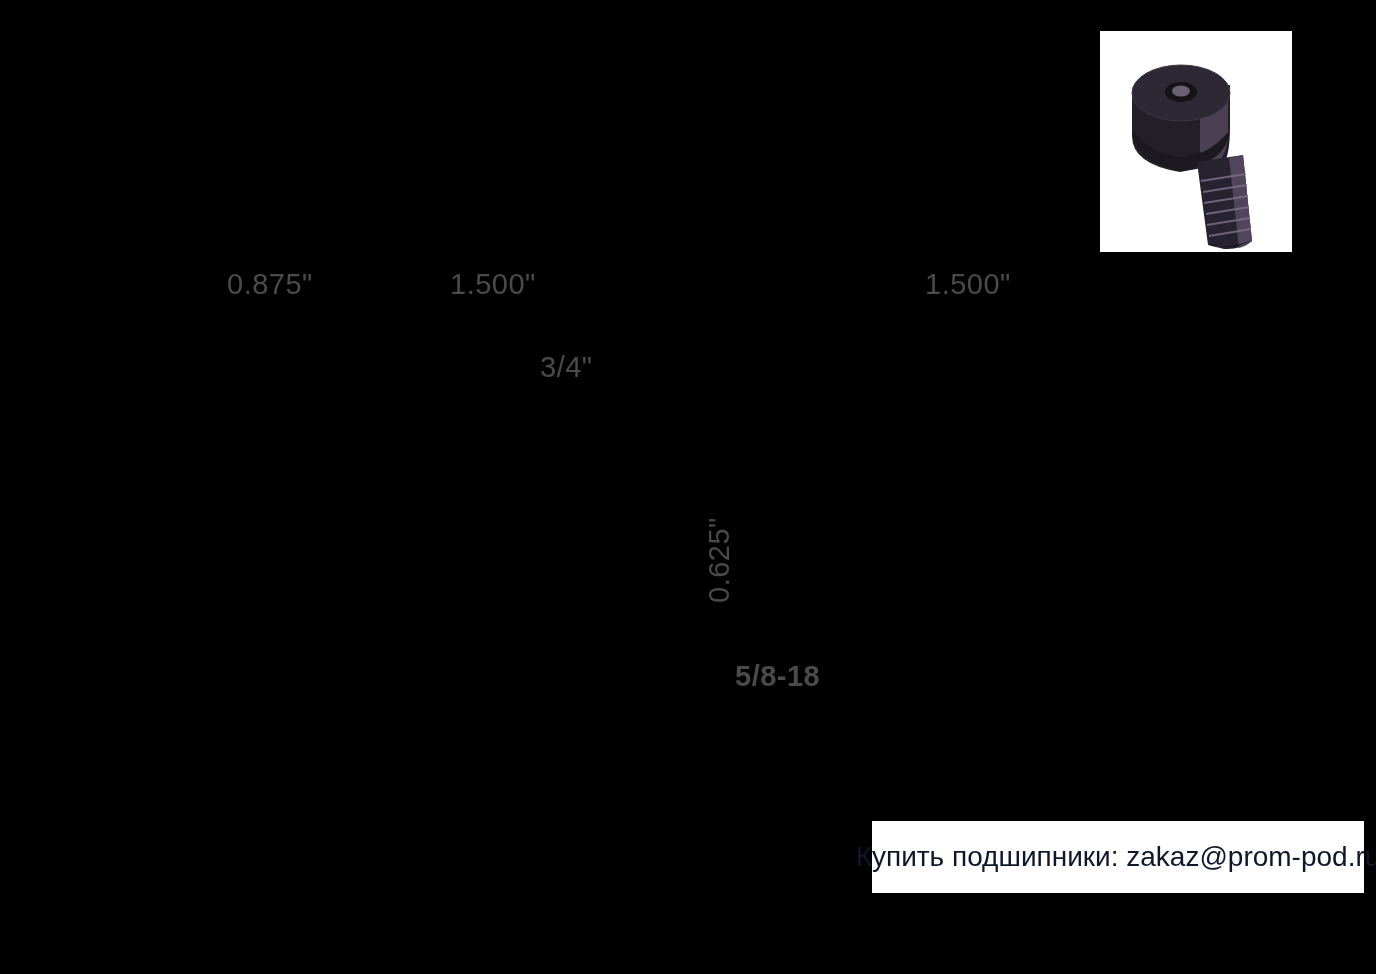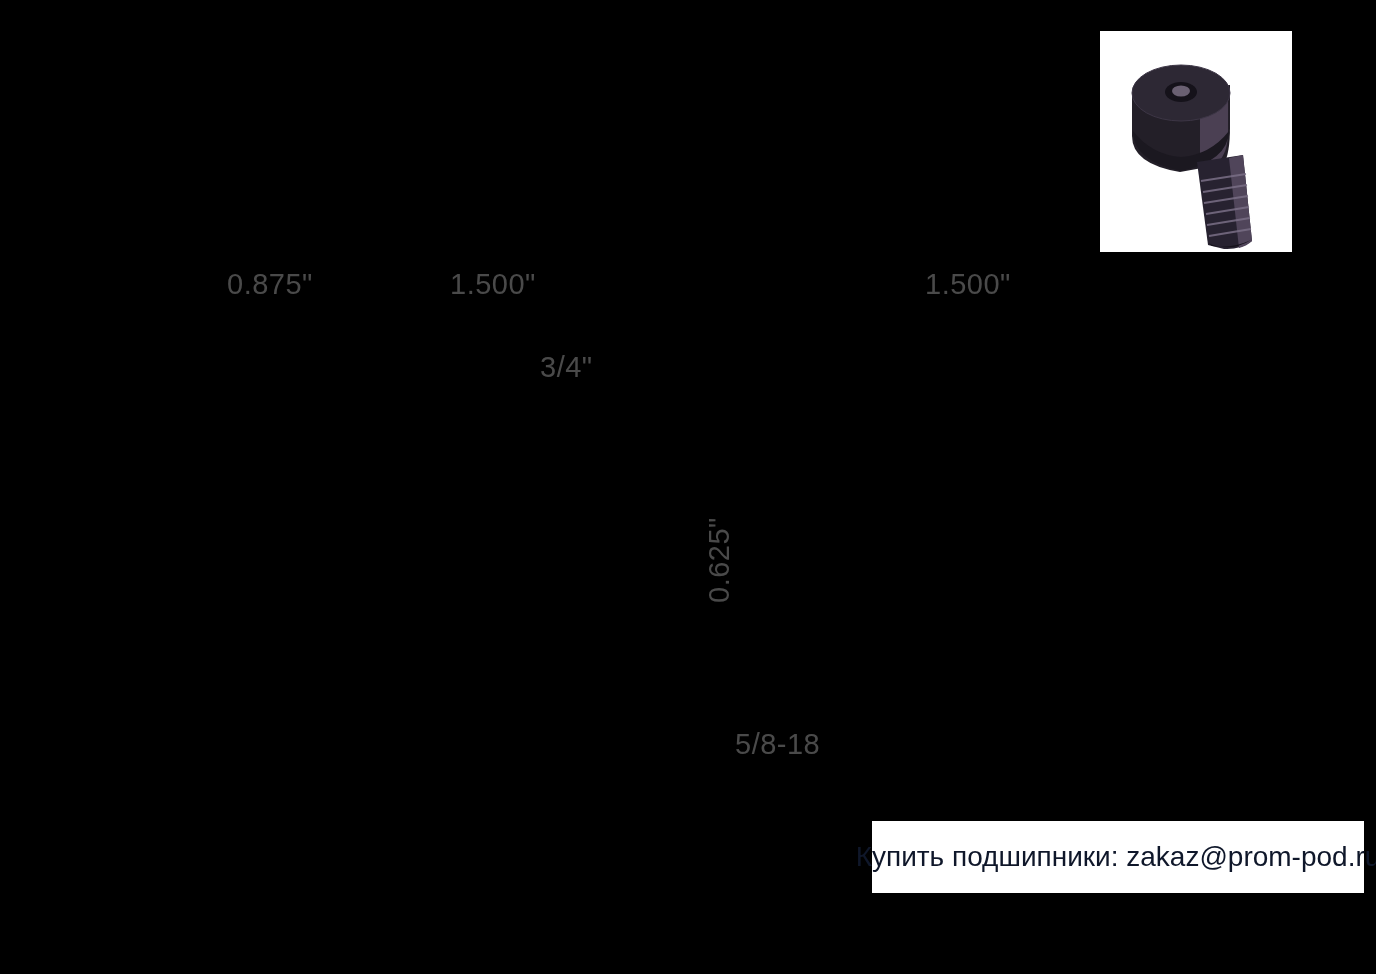--- a/index.html
+++ b/index.html
@@ -67,21 +67,21 @@
 </head>
 <body>
 
 <div id="canvas">
 
   <div class="dim-label" style="left:227px; top:268px;">0.875"</div>
   <div class="dim-label" style="left:450px; top:268px;">1.500"</div>
   <div class="dim-label" style="left:925px; top:268px;">1.500"</div>
   <div class="dim-label" style="left:540px; top:351px;">3/4"</div>
   <div class="dim-label vertical" style="left:703px; top:603px;">0.625"</div>
-  <div class="dim-label" style="left:735px; top:728px;">5/8-18</div>
+  <div class="dim-label" style="left:735px; top:660px;font-weight:bold;">5/8-18</div>
 
   <div id="photo-box">
     <svg id="photo-svg" width="192" height="221" viewBox="0 0 192 221">
       <rect x="0" y="0" width="192" height="221" fill="#ffffff"></rect>
 
       <g>
 
         <path d="M32 63 L32 105 Q32 133 80 141 L124 133 Q130 122 130 96 L130 54 Z" fill="#231f28"></path>
         <path d="M100 60 L128 55 L128 100 Q128 122 118 131 L100 134 Z" fill="#4b4053"></path>
 

